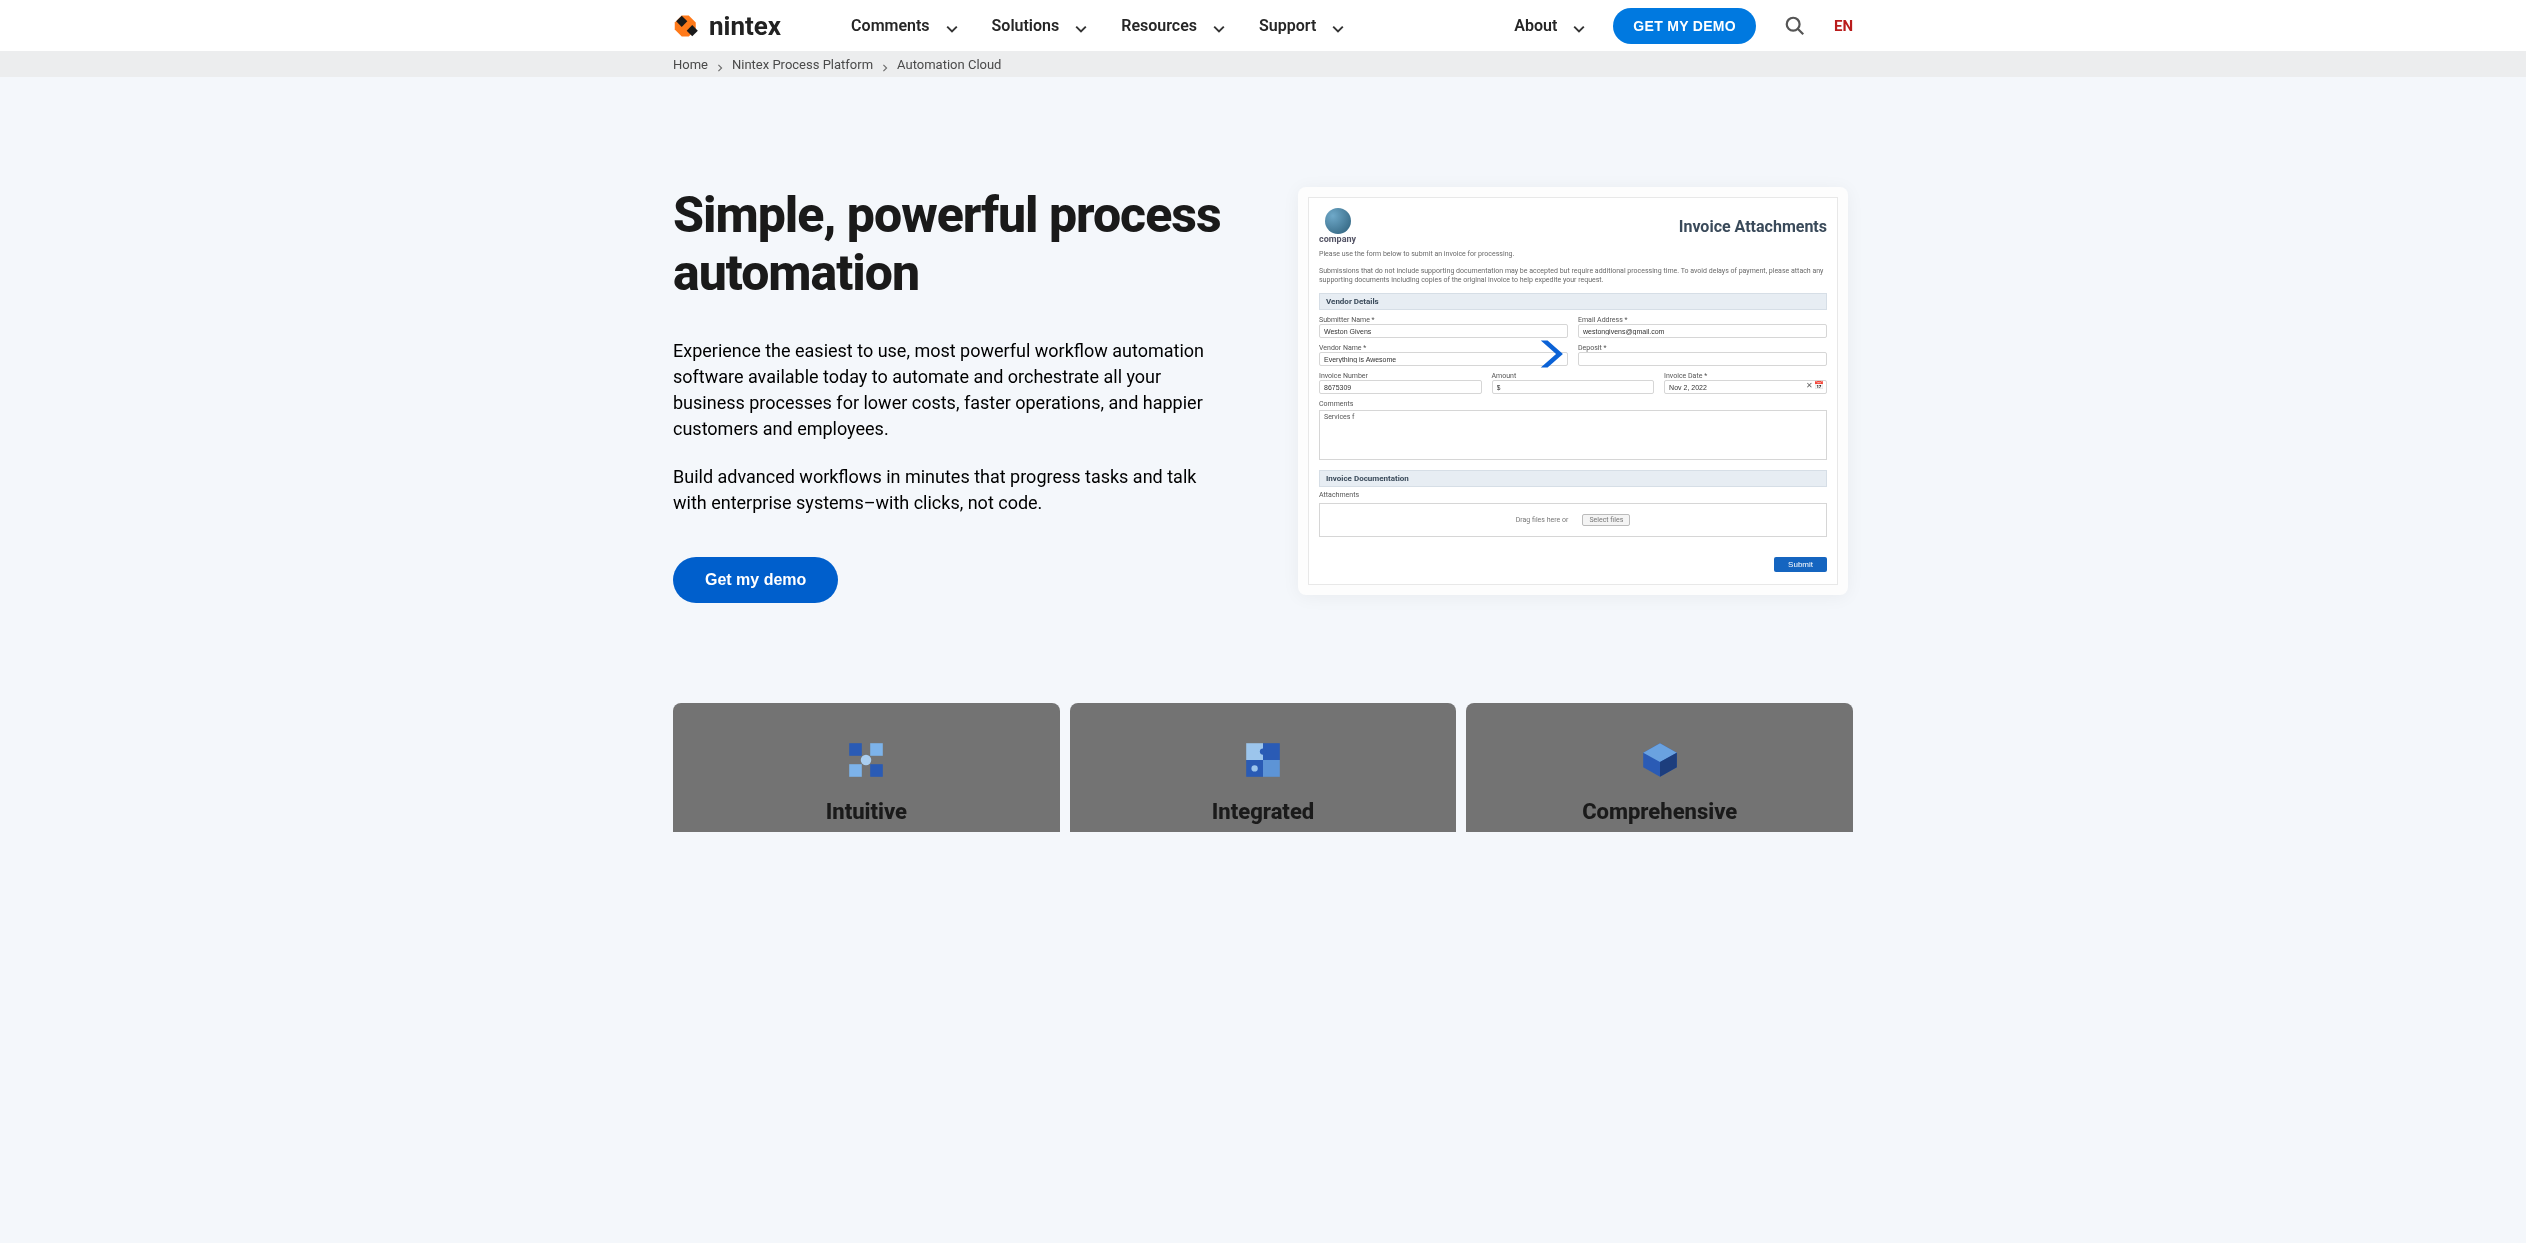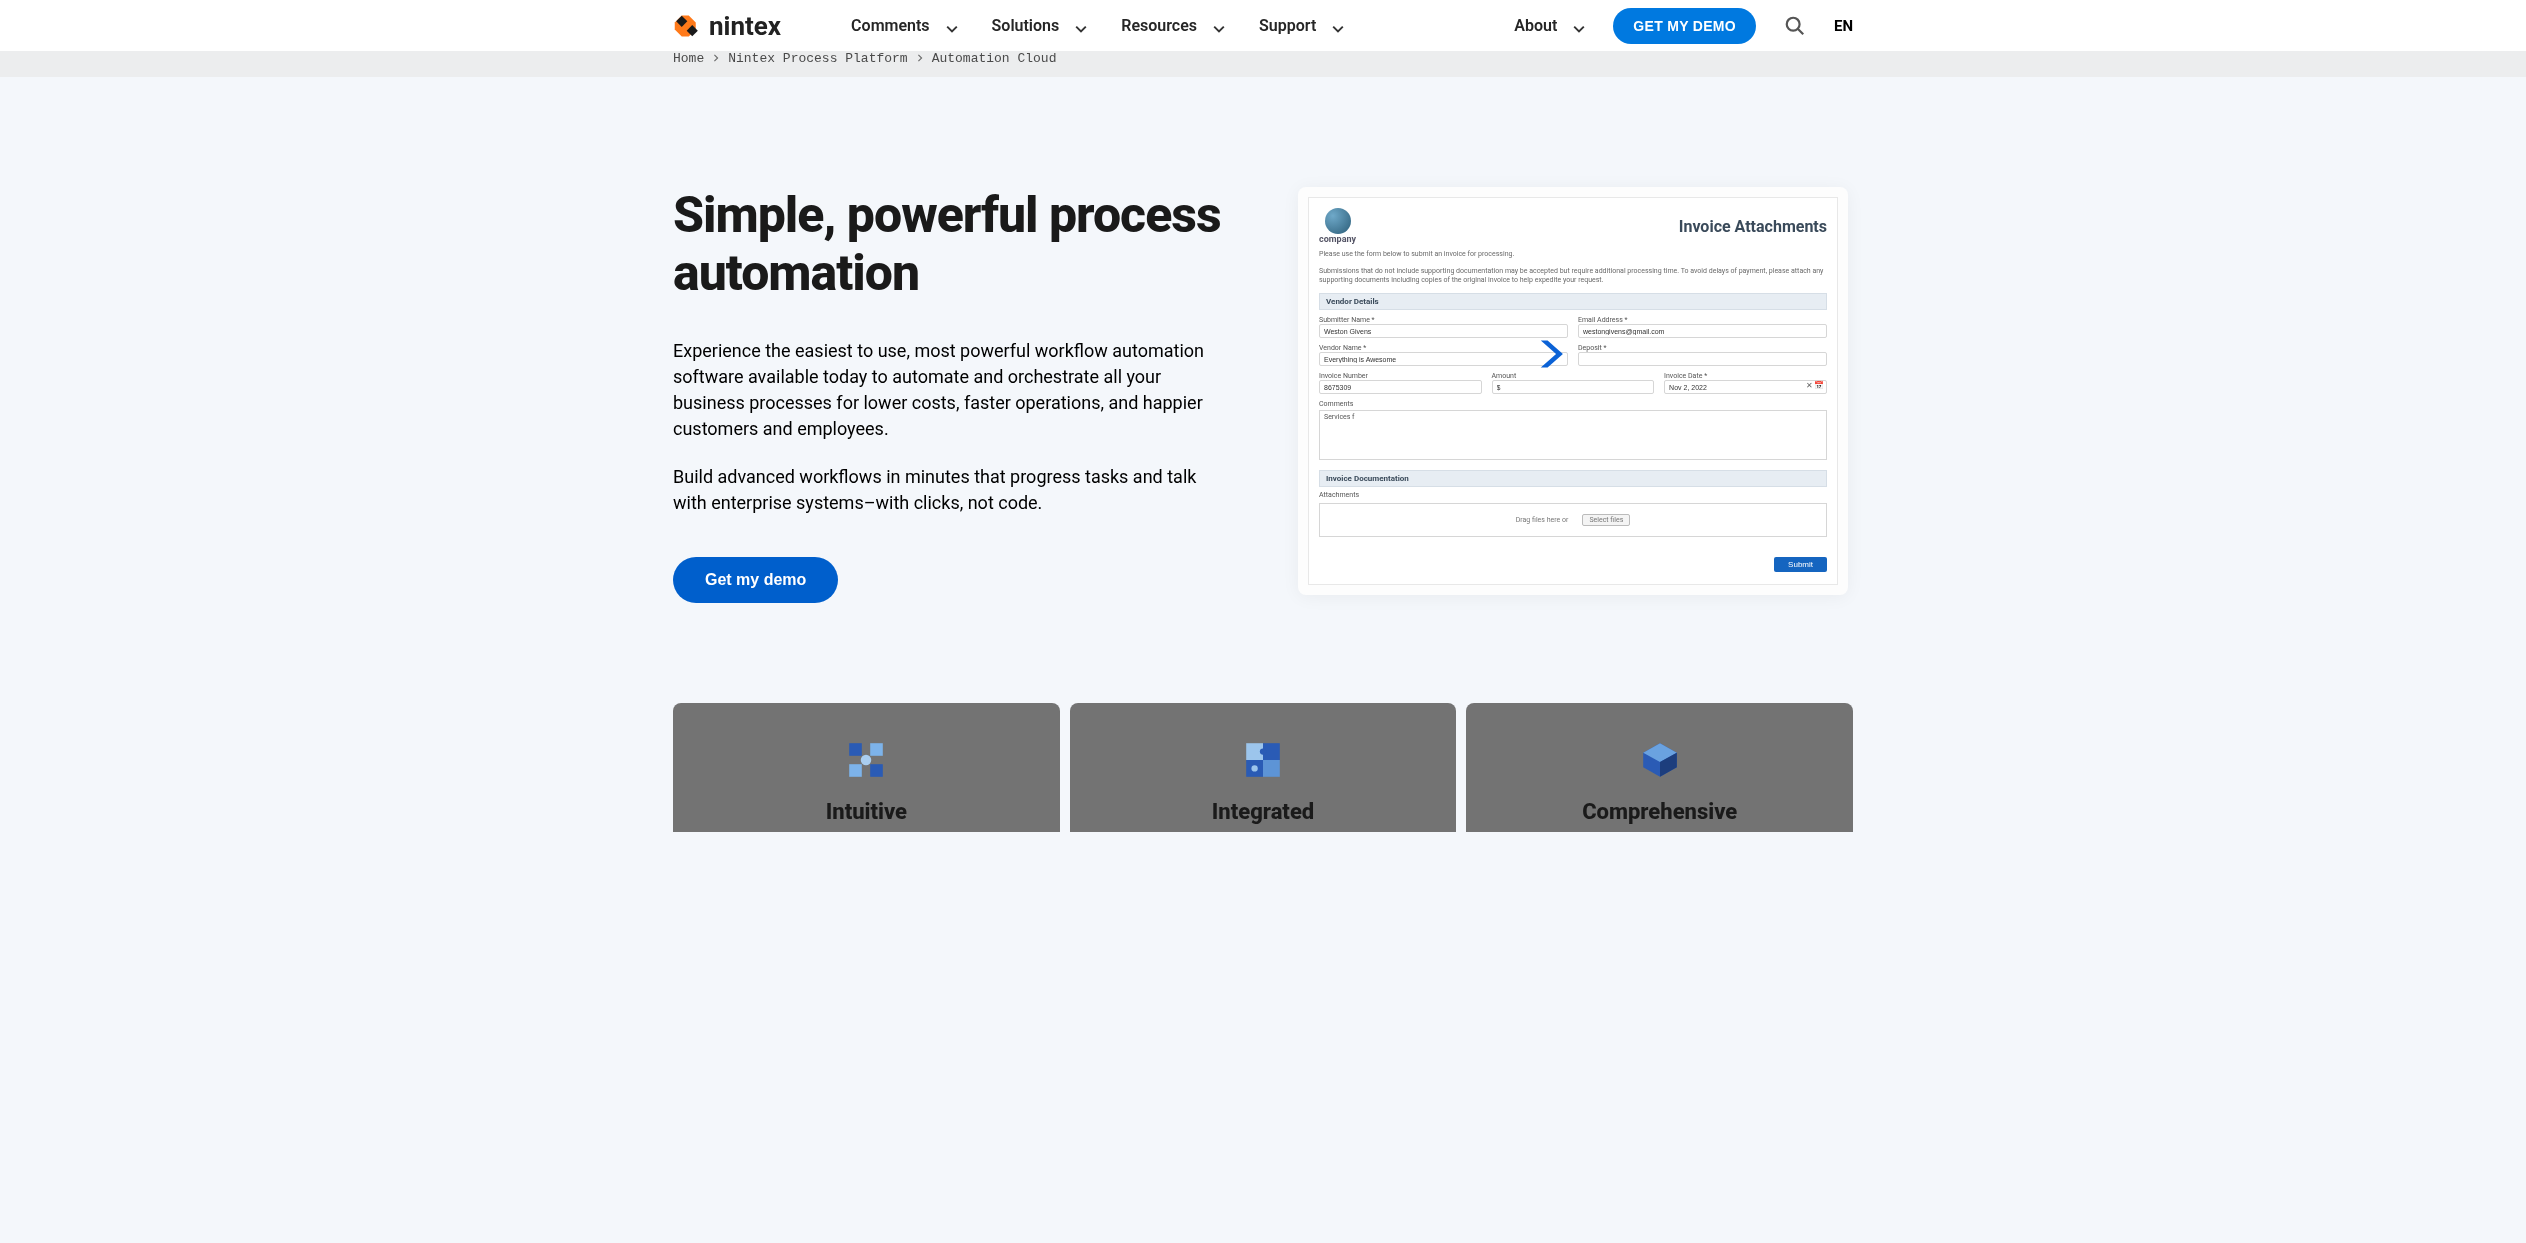--- a/index.html
+++ b/index.html
@@ -59,39 +59,38 @@
     letter-spacing: 0.3px;
     padding: 10px 20px;
     border-radius: 999px;
     border: none;
     cursor: pointer;
   }
   .search-icon { width: 22px; height: 22px; cursor: pointer; color:#555;}
   .lang-btn {
     font-weight: 700;
     font-size: 15px;
-    color: #000000;
+    color: #b91c1c;
     cursor: pointer;
   }
 
   
   .breadcrumb-bar {
     background: #ecedee;
     width: 100%;
   }
   .breadcrumb-inner {
     max-width: 1180px;
     margin: 0 auto;
     height: 26px;
     display: flex;
-    align-items: flex-start;
+    align-items: center;
     gap: 8px;
     font-size: 13px;
     color: #4a4a4a;
-    font-family: Liberation Mono, monospace;
   }
   .breadcrumb-inner a { color: #4a4a4a; text-decoration: none; cursor:pointer;}
   .bc-chev { width: 8px; height: 8px; color:#6a6a6a;}
 
   
   .hero {
     max-width: 1180px;
     margin: 0 auto;
     padding: 110px 0 60px 0;
     display: flex;

